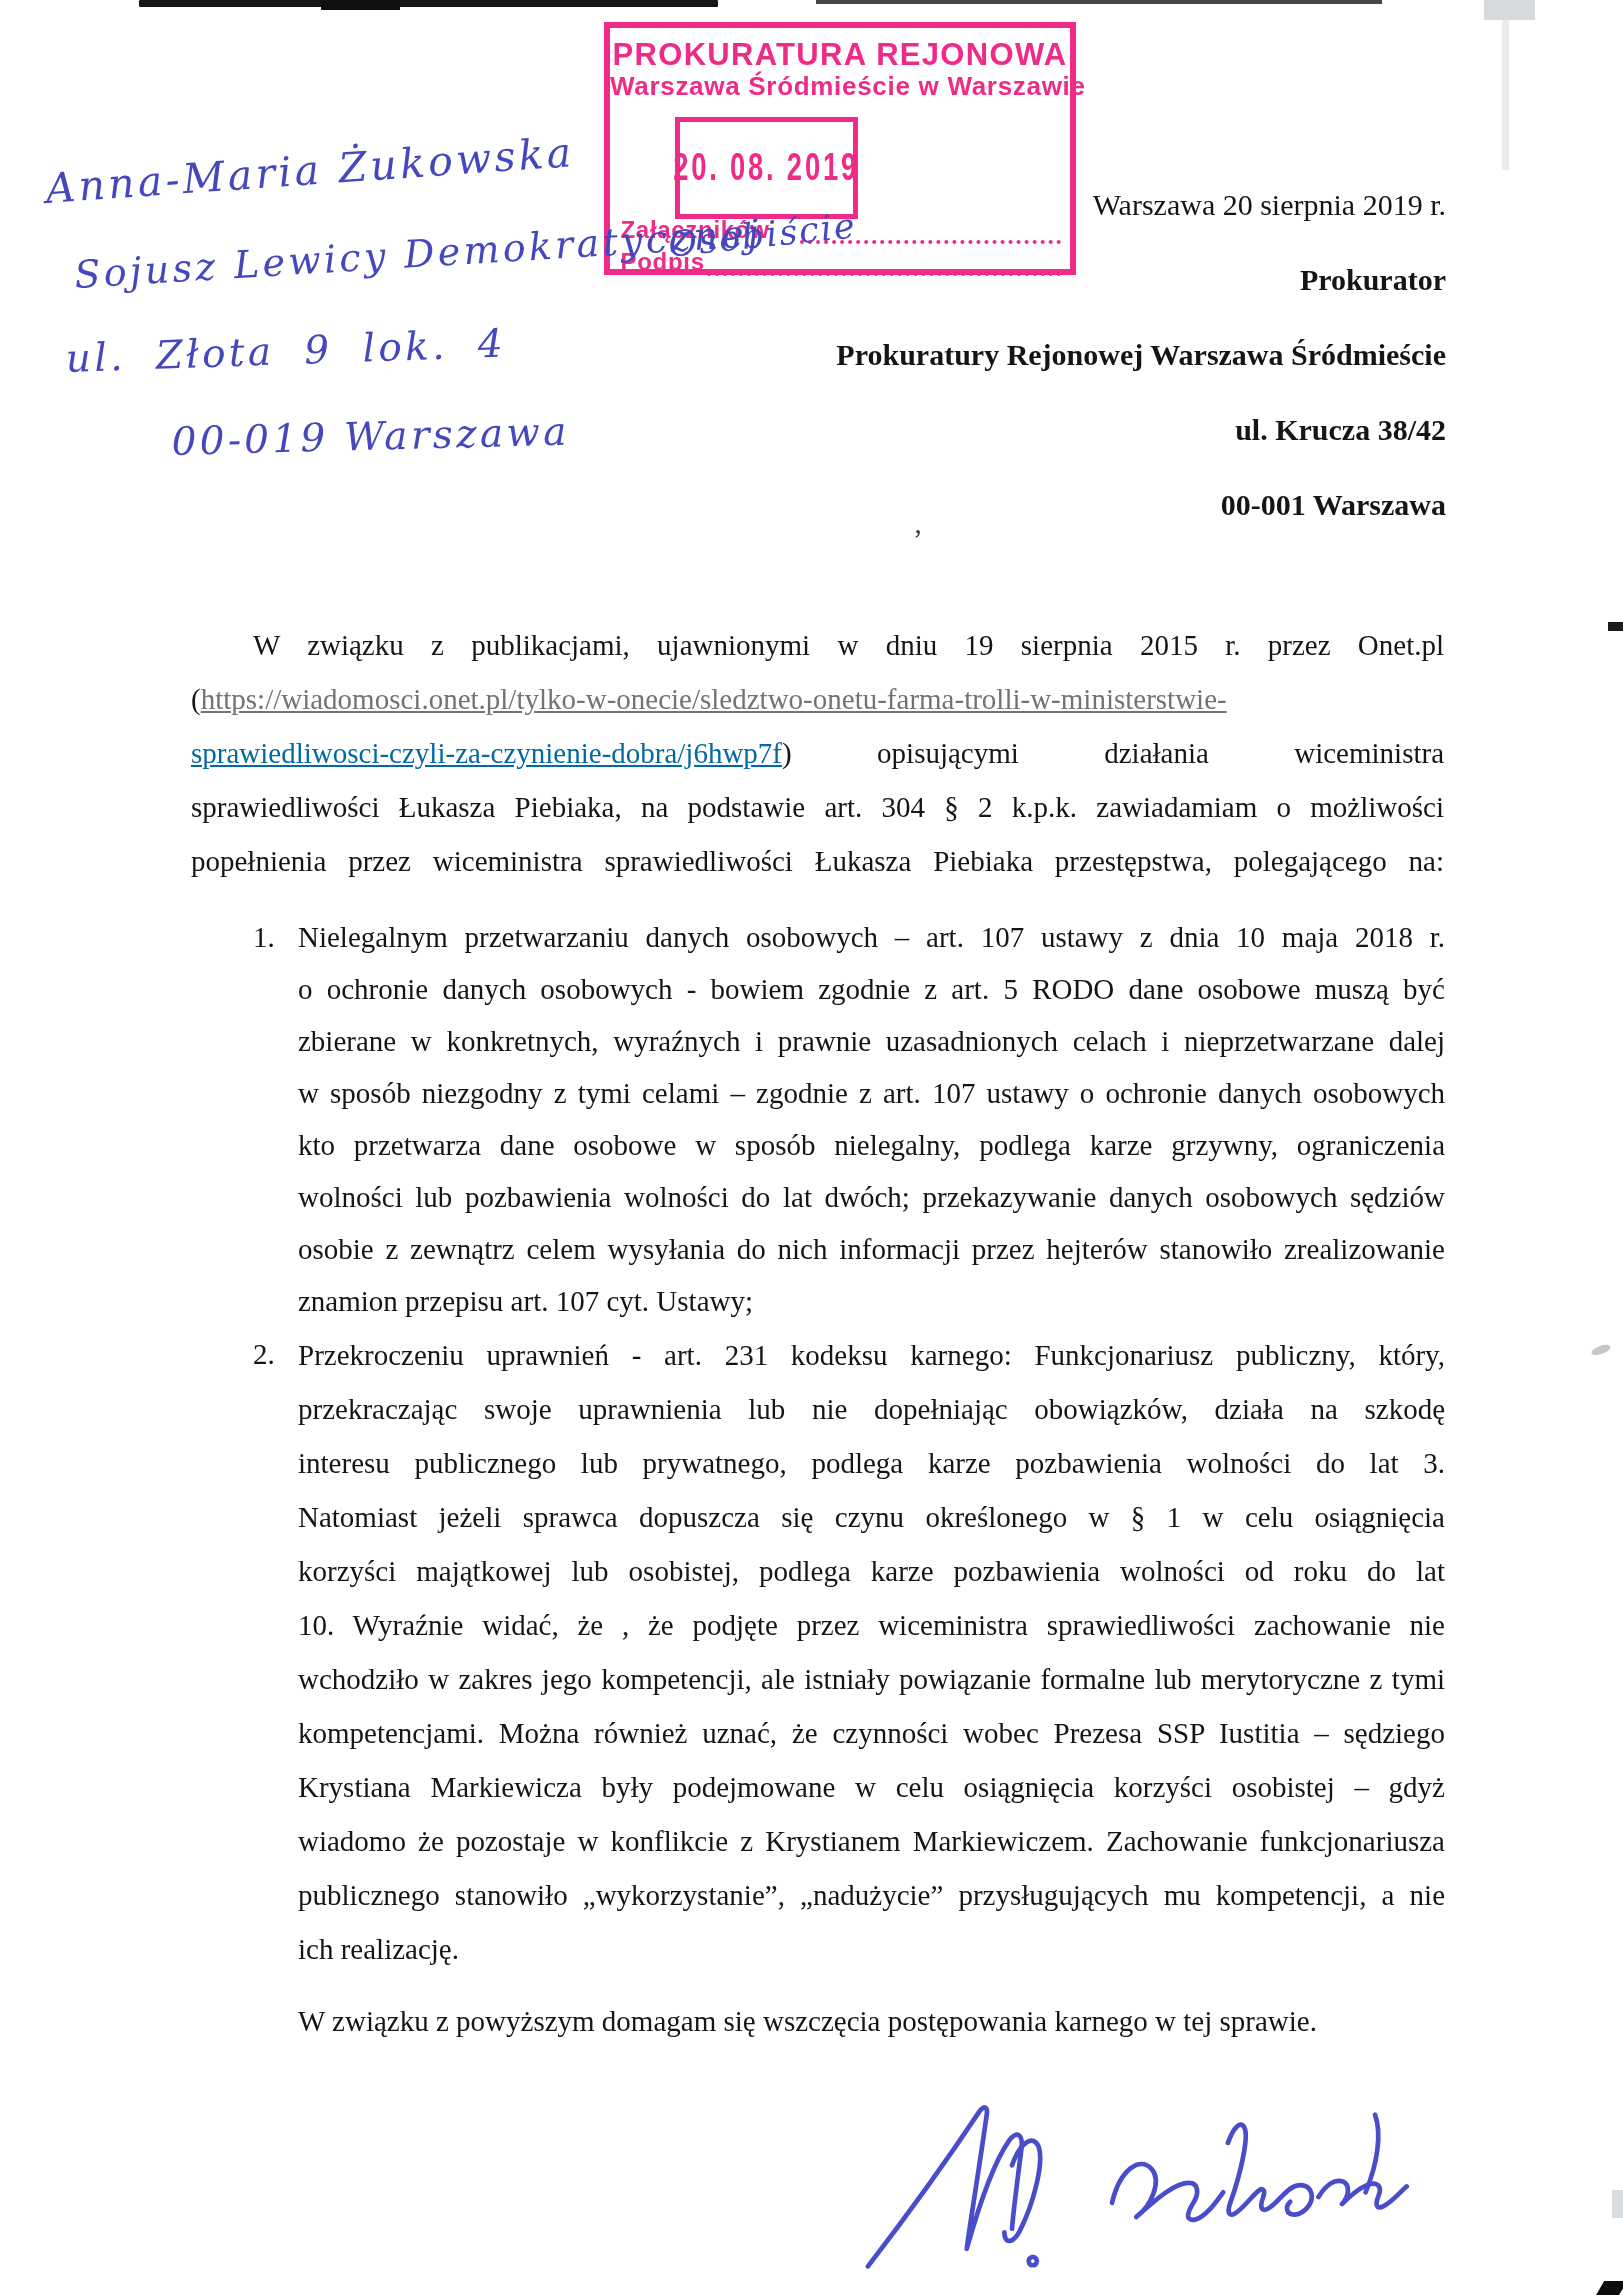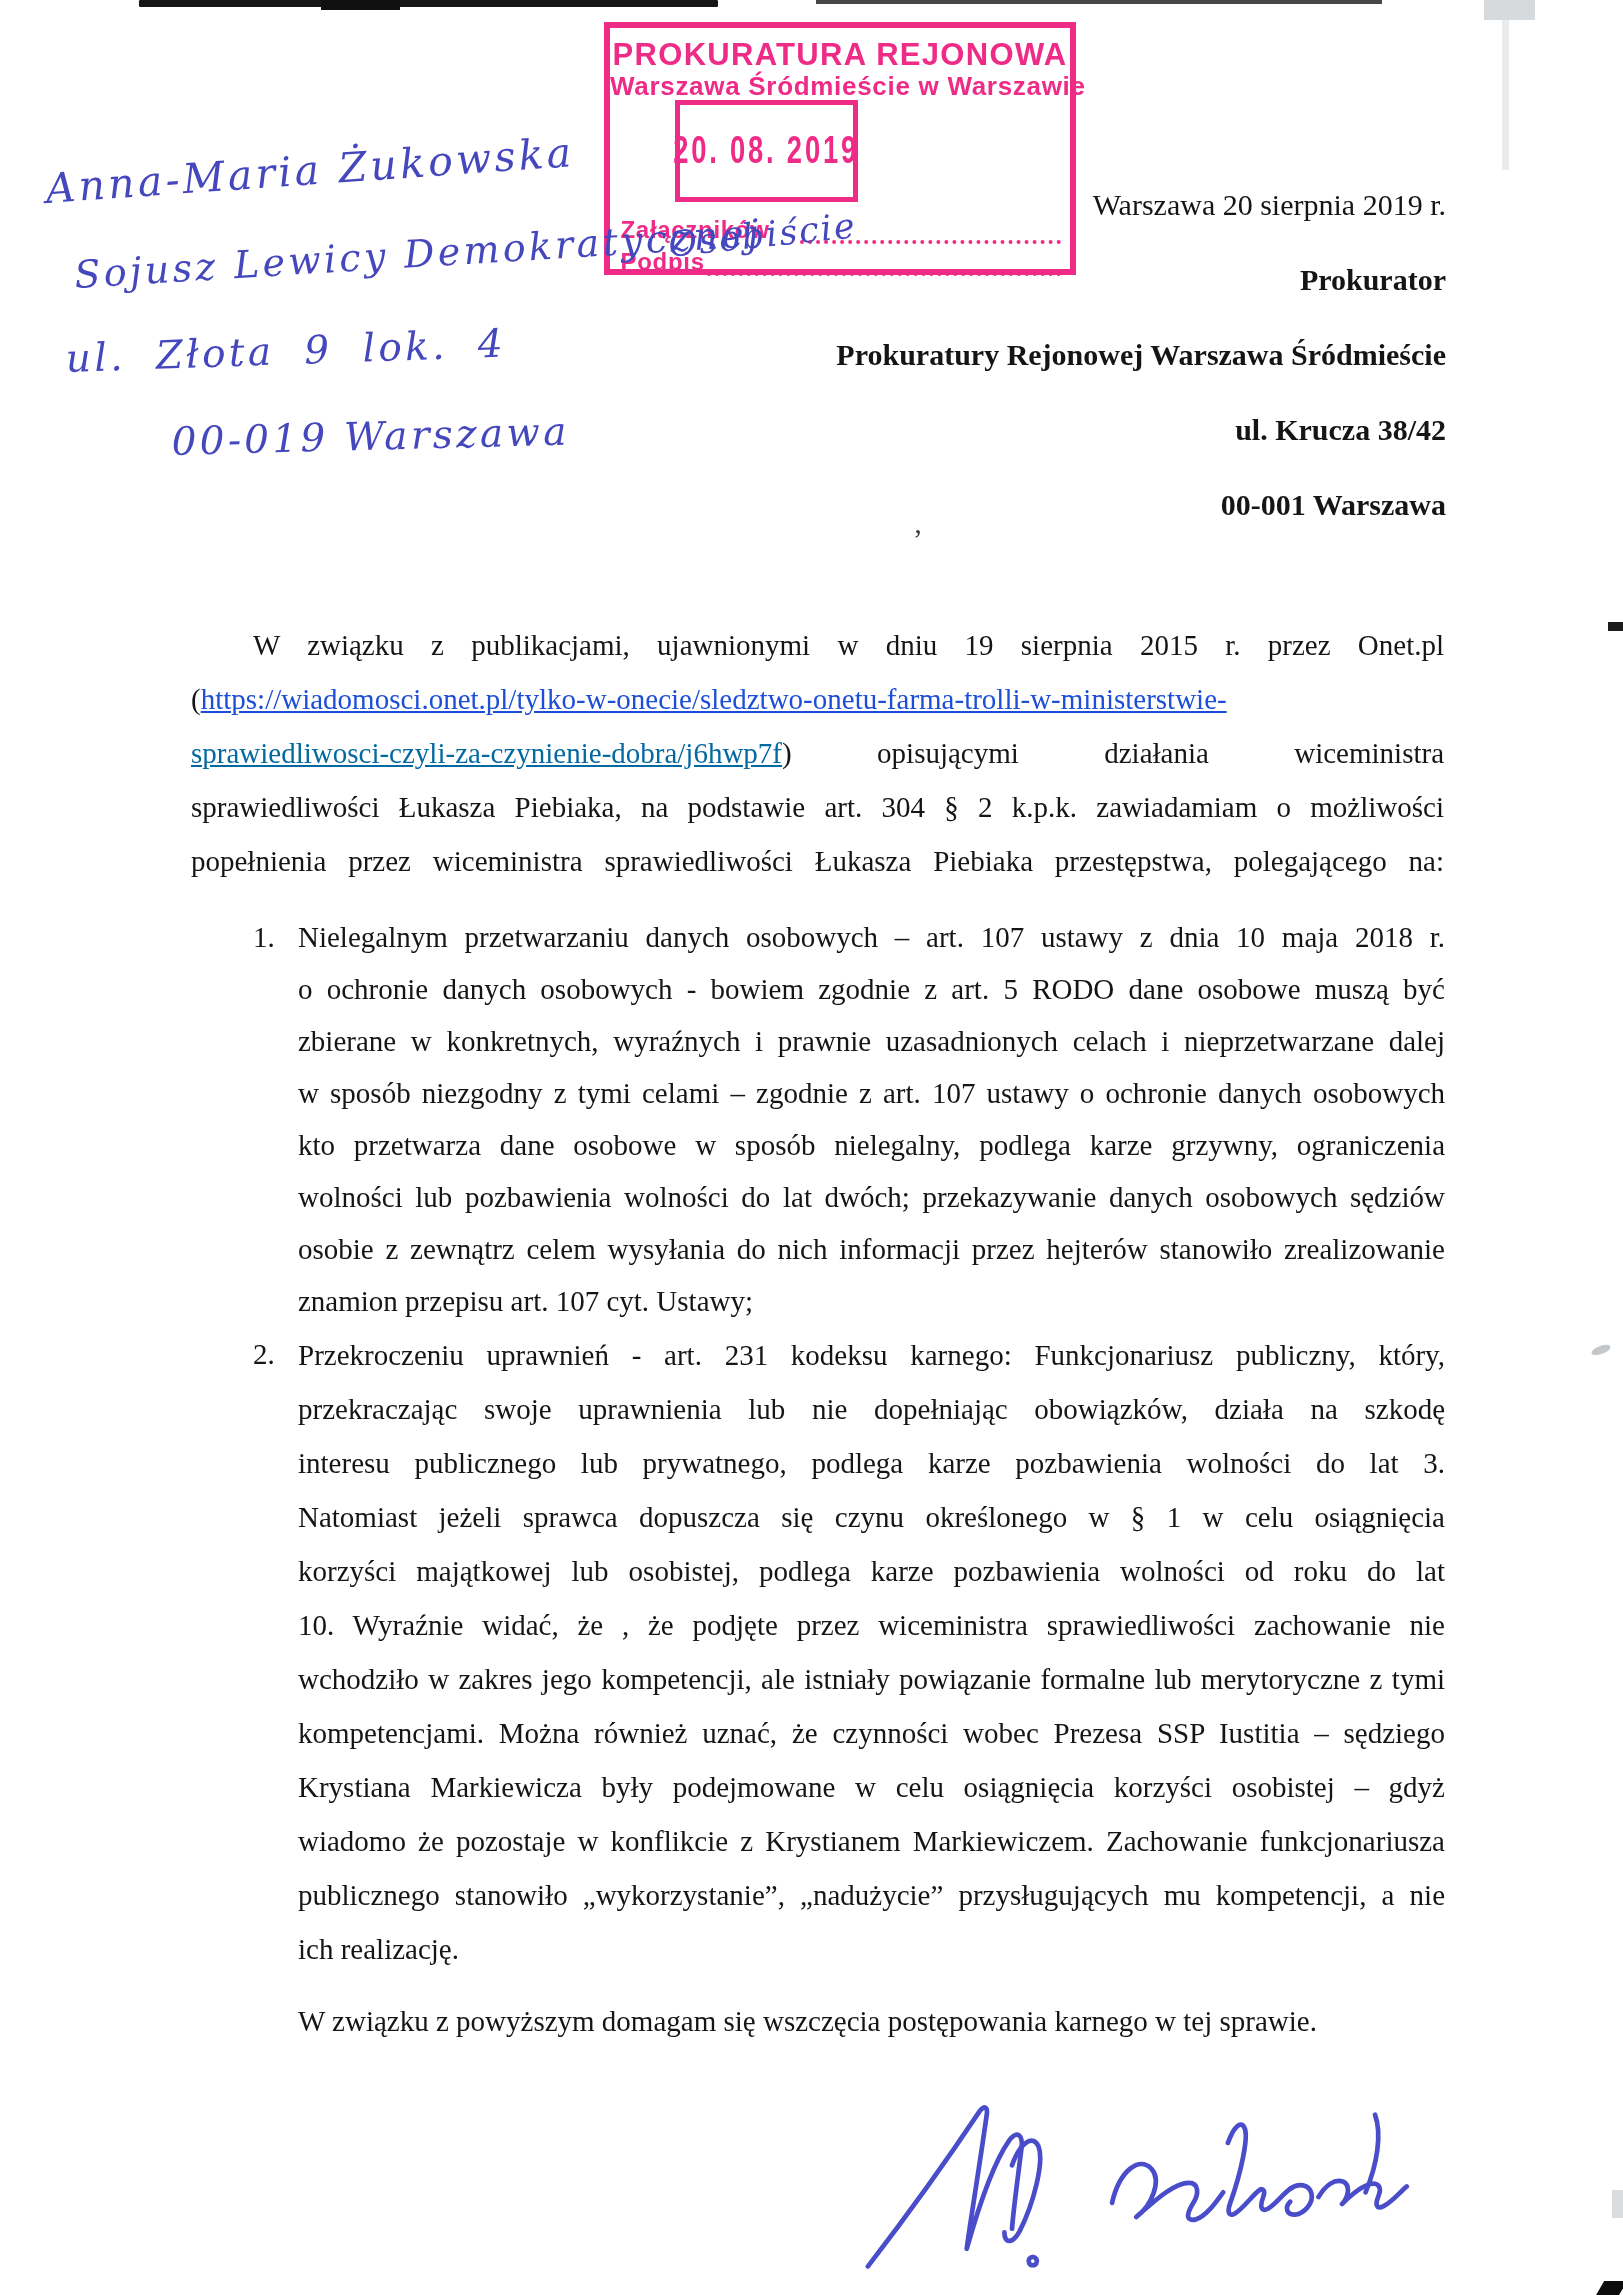--- a/index.html
+++ b/index.html
@@ -8,21 +8,21 @@
   
   .art{position:absolute;}
   
   .stamp{position:absolute;left:604px;top:21.6px;width:472px;height:253px;
          border:6.5px solid currentColor;box-sizing:border-box;
          font-family:"Liberation Sans",sans-serif;font-weight:bold;}
   .stamp-line1{position:absolute;left:0;right:0;top:9.2px;text-align:center;
                font-size:31px;letter-spacing:1.3px;white-space:nowrap;}
   .stamp-line2{position:absolute;left:0;right:0;top:43px;text-align:right;
                font-size:26px;letter-spacing:0.7px;white-space:nowrap;}
-  .datebox{position:absolute;left:65px;top:72px;width:183px;height:102px;
+  .datebox{position:absolute;left:65px;top:89px;width:183px;height:102px;
            border:5.9px solid currentColor;box-sizing:border-box;
            display:flex;align-items:center;justify-content:center;}
   .dateval{font-size:38px;letter-spacing:3.9px;transform:scaleX(.72);white-space:nowrap;}
   .stamp-row{position:absolute;left:10.5px;right:9.2px;display:flex;align-items:flex-end;}
   .stamp-row .lbl{font-size:24px;letter-spacing:0.7px;white-space:nowrap;}
   .stamp-row .dots{flex:1;border-bottom:4.6px dotted currentColor;height:19.6px;margin-left:2.6px;}
   .row-zal{top:186px;height:30px;gap:28px;}
   .row-pod{top:218px;height:30px;}
   .hand{font-family:"DejaVu Serif",serif;font-style:italic;}
   .stamp-note{position:absolute;left:58px;top:187px;font-size:35px;letter-spacing:2px;
@@ -92,21 +92,21 @@
   <div class="recipient">
     <div>Warszawa 20 sierpnia 2019 r.</div>
     <div class="rec-bold">Prokurator</div>
     <div class="rec-bold">Prokuratury Rejonowej Warszawa Śródmieście</div>
     <div class="rec-bold">ul. Krucza 38/42</div>
     <div class="rec-bold">00-001 Warszawa</div>
   </div>
 
   <div class="bodytext" style="color: rgb(21, 21, 21);">
     <div class="bline jst indent">W związku z publikacjami, ujawnionymi w dniu 19 sierpnia 2015 r. przez Onet.pl</div>
-    <div class="bline"><span>(</span><span class="linktext" style="color: #1d4ed8;">https://wiadomosci.onet.pl/tylko-w-onecie/sledztwo-onetu-farma-trolli-w-ministerstwie-</span></div>
+    <div class="bline"><span>(</span><span class="linktext" style="color: #737373;">https://wiadomosci.onet.pl/tylko-w-onecie/sledztwo-onetu-farma-trolli-w-ministerstwie-</span></div>
     <div class="bline jst"><span style="white-space:nowrap;"><span class="linktext" style="color: #0369a1;">sprawiedliwosci-czyli-za-czynienie-dobra/j6hwp7f</span><span>)</span></span> <span>opisującymi działania wiceministra</span></div>
     <div class="bline jst">sprawiedliwości Łukasza Piebiaka, na podstawie art. 304 § 2 k.p.k. zawiadamiam o możliwości</div>
     <div class="bline jst">popełnienia przez wiceministra sprawiedliwości Łukasza Piebiaka przestępstwa, polegającego na:</div>
   </div>
 
   <div class="list-num" style="top:911px;">1.</div>
   <div class="list-block l1" style="top:911px;">
     <div class="bline jst">Nielegalnym  przetwarzaniu danych osobowych –  art. 107 ustawy z dnia 10 maja 2018 r.</div>
     <div class="bline jst">o ochronie danych osobowych  - bowiem zgodnie z art. 5 RODO dane osobowe muszą być</div>
     <div class="bline jst">zbierane w konkretnych, wyraźnych i prawnie uzasadnionych celach i nieprzetwarzane dalej</div>

